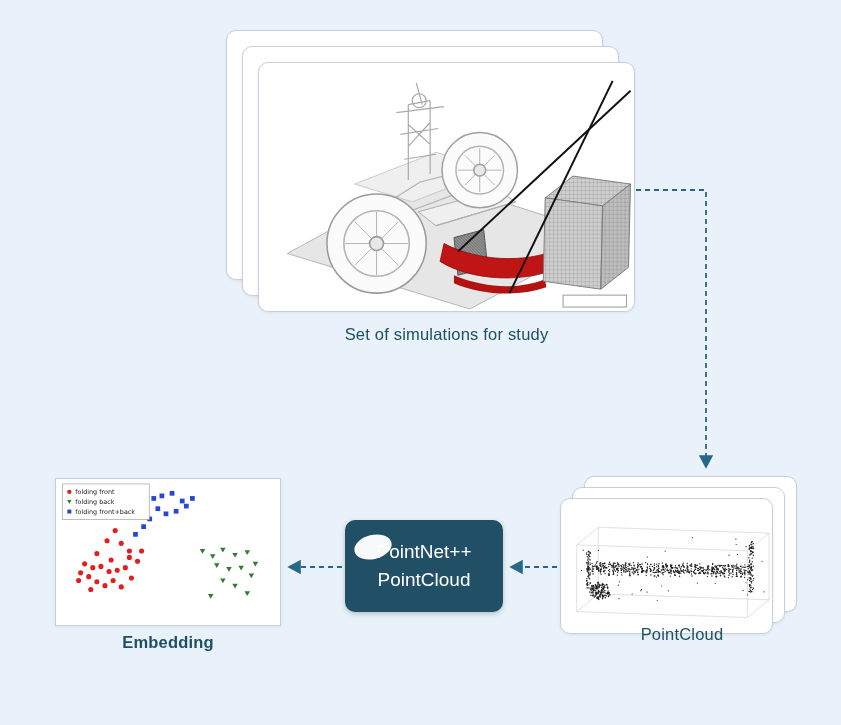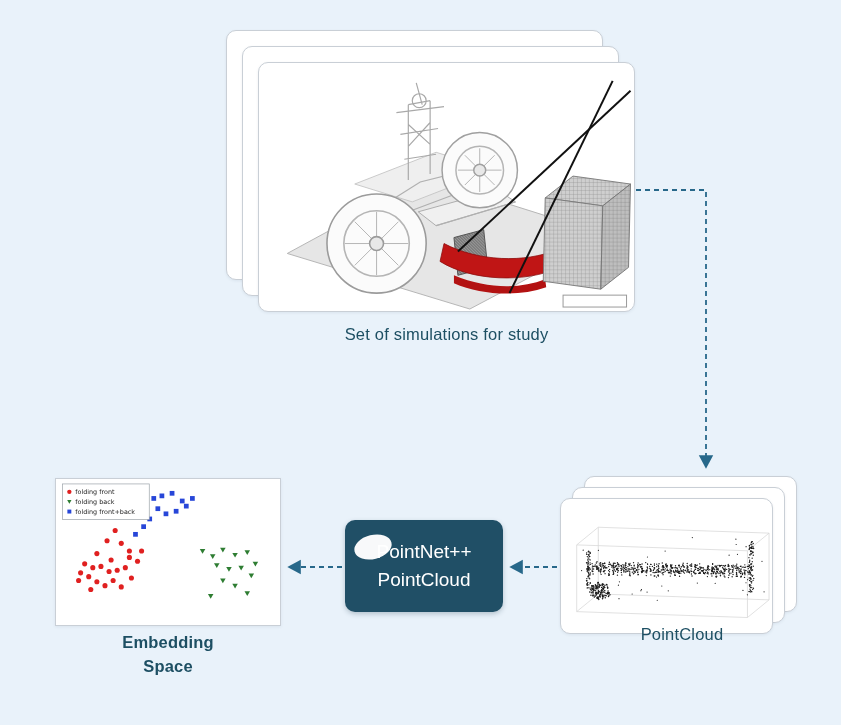--- a/index.html
+++ b/index.html
@@ -1196,14 +1196,13 @@
         <text x="19" y="15.4" class="legend-text">folding front</text>
         <polygon points="13,25.2 10.8,21.4 15.2,21.4" fill="#2e7d32"></polygon>
         <text x="19" y="25.4" class="legend-text">folding back</text>
         <rect x="11" y="31" width="4" height="4" fill="#2746d8"></rect>
         <text x="19" y="35.4" class="legend-text">folding front+back</text>
       </g>
   </svg>
 </div>
 <div class="caption cap-emb">
   <div>Embedding</div>
-  <div>Space</div>
 </div>
 
 </body></html>

